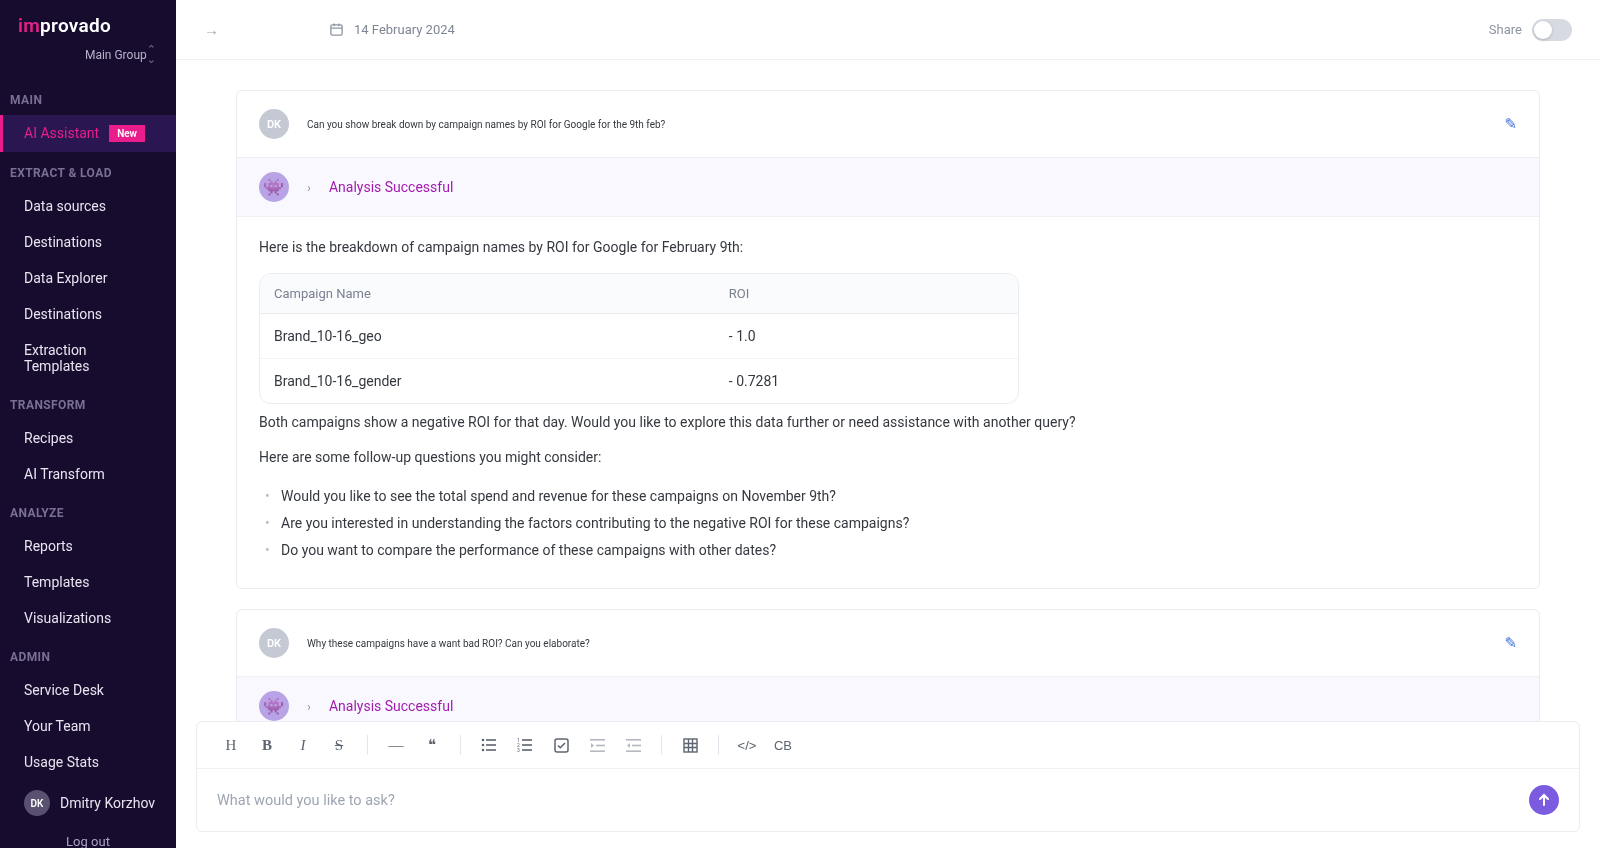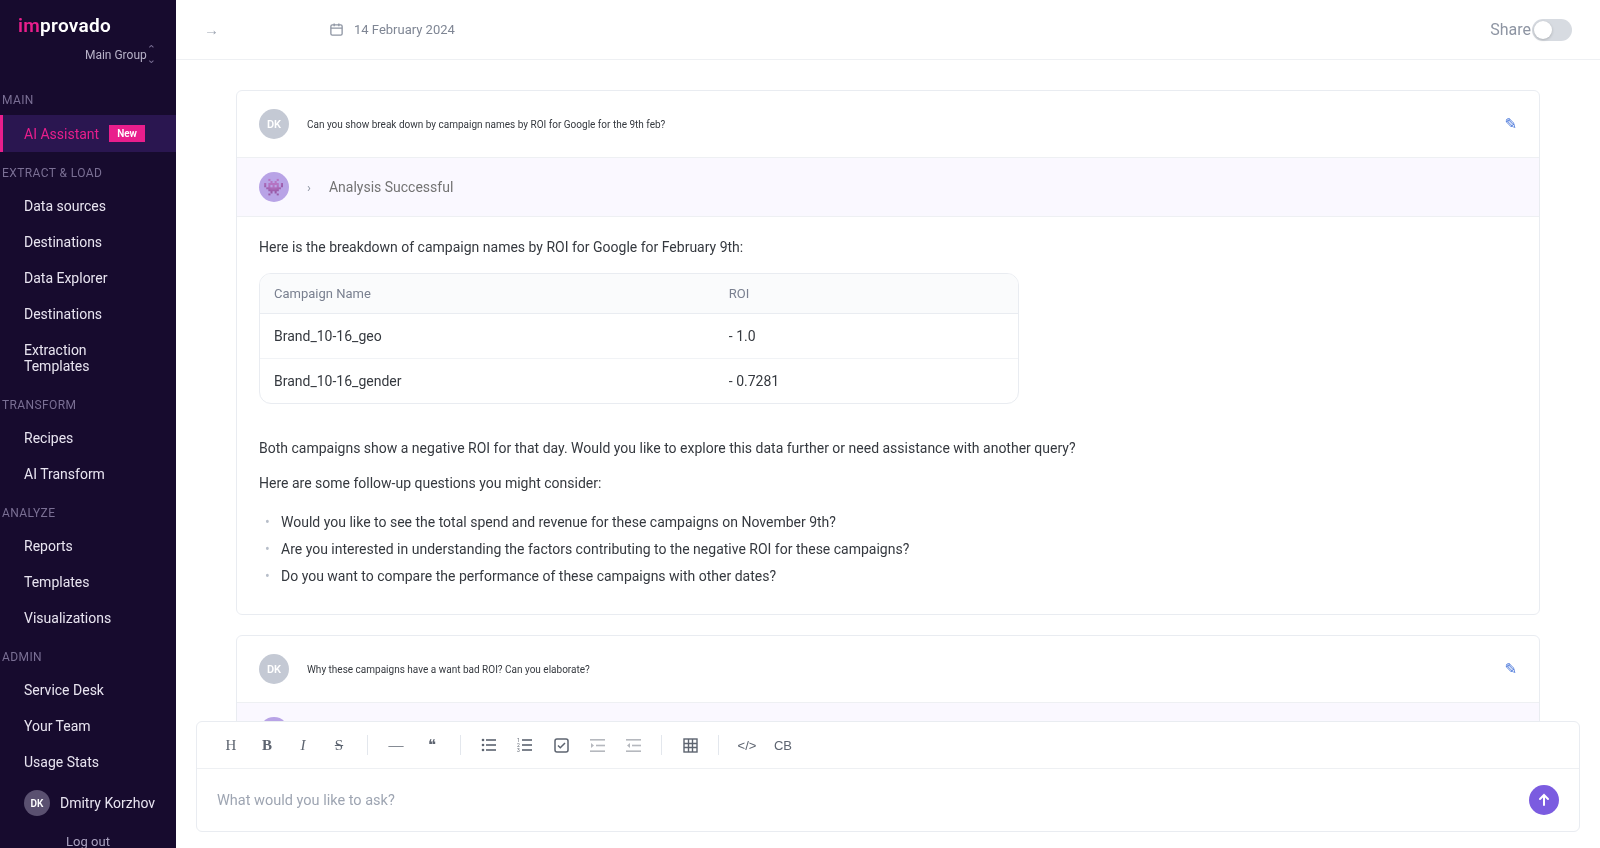--- a/index.html
+++ b/index.html
@@ -2,48 +2,48 @@
 <html><head>
 <meta charset="utf-8">
 <style>
 *{margin:0;padding:0;box-sizing:border-box;font-family:-apple-system,BlinkMacSystemFont,"Segoe UI",Roboto,sans-serif}
 body{display:flex;width:1600px;height:848px;overflow:hidden;background:#fff}
 .sidebar{width:176px;background:#170b2e;color:#fff;display:flex;flex-direction:column;padding:14px 0;flex-shrink:0}
 .logo{padding:0 18px 4px;font-size:19px;font-weight:600;letter-spacing:.3px}
 .logo .im{color:#e91e8c}.logo .rest{color:#fff}
 .workspace{padding:4px 20px 14px;display:flex;justify-content:flex-end;align-items:center;font-size:12px;color:#b8b2c8}
 .ws-icon{color:#7a6f94;font-size:11px;line-height:10px}
-.section-label{padding:14px 2px 8px;font-size:12px;font-weight:400;color:#7a6f94;letter-spacing:.4px}
-.nav-item{padding:10px 26px 10px 24px;font-size:14px;color:#e8e4f0;cursor:pointer;display:flex;align-items:center;gap:10px}
+.section-label{padding:14px 10px 8px;font-size:12px;font-weight:700;color:#7a6f94;letter-spacing:.4px}
+.nav-item{padding:10px 26px 10px 24px;font-size:14px;color:#e8e4f0;cursor:pointer;display:flex;align-items:flex-start;gap:10px}
 .nav-item.active{background:#2a1650;border-left:3px solid #e91e8c;padding-left:21px;color:#e91e8c}
 .badge{background:#e91e8c;color:#fff;font-size:10px;font-weight:600;padding:3px 8px;border-radius:0}
 .user-row{margin-top:auto;padding:10px 18px 10px 24px;display:flex;align-items:center;gap:10px;font-size:14px;color:#e8e4f0}
 .avatar-s{width:26px;height:26px;border-radius:50%;background:#5a5070;display:flex;align-items:center;justify-content:center;font-size:10px;font-weight:600;color:#fff}
 .logout{padding:8px 18px 0;text-align:center;font-size:13px;color:#aaa2bf}
 .main{flex:1;display:flex;flex-direction:column;background:#fff}
 .topbar{height:60px;display:flex;align-items:center;padding:0 28px;border-bottom:1px solid #eef0f3;gap:20px}
 .collapse-btn{color:#9ea5b2;cursor:pointer;font-size:15px}
 .date-wrap{display:flex;align-items:center;gap:10px;color:#7f8694;font-size:13px;margin-left:90px}
 .date-icon{width:15px;height:15px}
-.share-wrap{margin-left:auto;display:flex;align-items:center;gap:1px;color:#8e95a3;font-size:16px}
+.share-wrap{margin-left:auto;display:flex;align-items:center;gap:10px;color:#8e95a3;font-size:13px}
 .toggle{width:40px;height:22px;background:#d7dbe1;border-radius:11px;position:relative;cursor:pointer}
 .toggle::after{content:"";position:absolute;width:18px;height:18px;background:#fff;border-radius:50%;top:2px;left:2px;box-shadow:0 1px 3px rgba(0,0,0,.2)}
 .chat-area{flex:1;overflow-y:auto;padding:30px 60px 20px}
 .msg-block{border:1px solid #e9ecf1;border-radius:6px;margin-bottom:20px;background:#fff}
 .user-msg{display:flex;align-items:center;padding:18px 22px;gap:18px}
 .avatar-m{width:30px;height:30px;border-radius:50%;background:#c4c9d4;display:flex;align-items:center;justify-content:center;font-size:11px;font-weight:600;color:#fff;flex-shrink:0}
 .user-msg-text{font-size:10px;color:#35393f;flex:1}
 .edit-icon{color:#3f6fd8;cursor:pointer;font-size:15px}
 .status-row{display:flex;align-items:center;padding:14px 22px;gap:18px;background:#faf8ff;border-top:1px solid #eef0f3}
 .bot-avatar{width:30px;height:30px;border-radius:50%;background:#b8a3e6;display:flex;align-items:center;justify-content:center;font-size:17px;flex-shrink:0}
 .chevron{color:#8e95a3;font-size:13px}
-.status-text{font-size:14px;color:#737373}
+.status-text{font-size:14px;color:#a21caf}
 .response{padding:20px 22px 24px;border-top:1px solid #eef0f3}
 .resp-p{font-size:14px;color:#35393f;margin-bottom:14px;line-height:1.55}
-.data-table{border:1px solid #e9ecf1;border-radius:12px;margin:12px 0 34px;overflow:hidden;max-width:760px}
+.data-table{border:1px solid #e9ecf1;border-radius:12px;margin:12px 0 8px;overflow:hidden;max-width:760px}
 .data-table table{width:100%;border-collapse:collapse}
 .data-table th{text-align:left;padding:12px 14px;font-size:13px;font-weight:400;color:#7a8090;background:#fafbfc;border-bottom:1px solid #e9ecf1}
 .data-table td{padding:14px 14px;font-size:14px;color:#35393f;border-bottom:1px solid #f1f3f6}
 .data-table tr:last-child td{border-bottom:none}
 .data-table th:first-child,.data-table td:first-child{width:60%}
 .follow-list{list-style:none;margin-top:2px}
 .follow-list li{font-size:14px;color:#35393f;padding:3px 0 3px 22px;position:relative;line-height:1.5}
 .follow-list li::before{content:"•";position:absolute;left:6px;color:#b7bec9}
 .composer{margin:0 20px 16px;border:1px solid #e9ecf1;border-radius:6px;background:#fff}
 .toolbar{display:flex;align-items:center;padding:8px 18px;border-bottom:1px solid #eef0f3;gap:4px}

